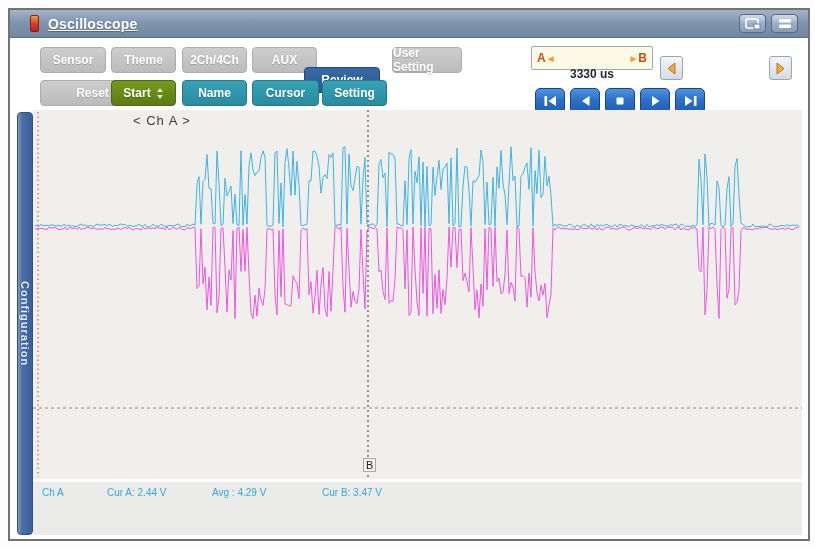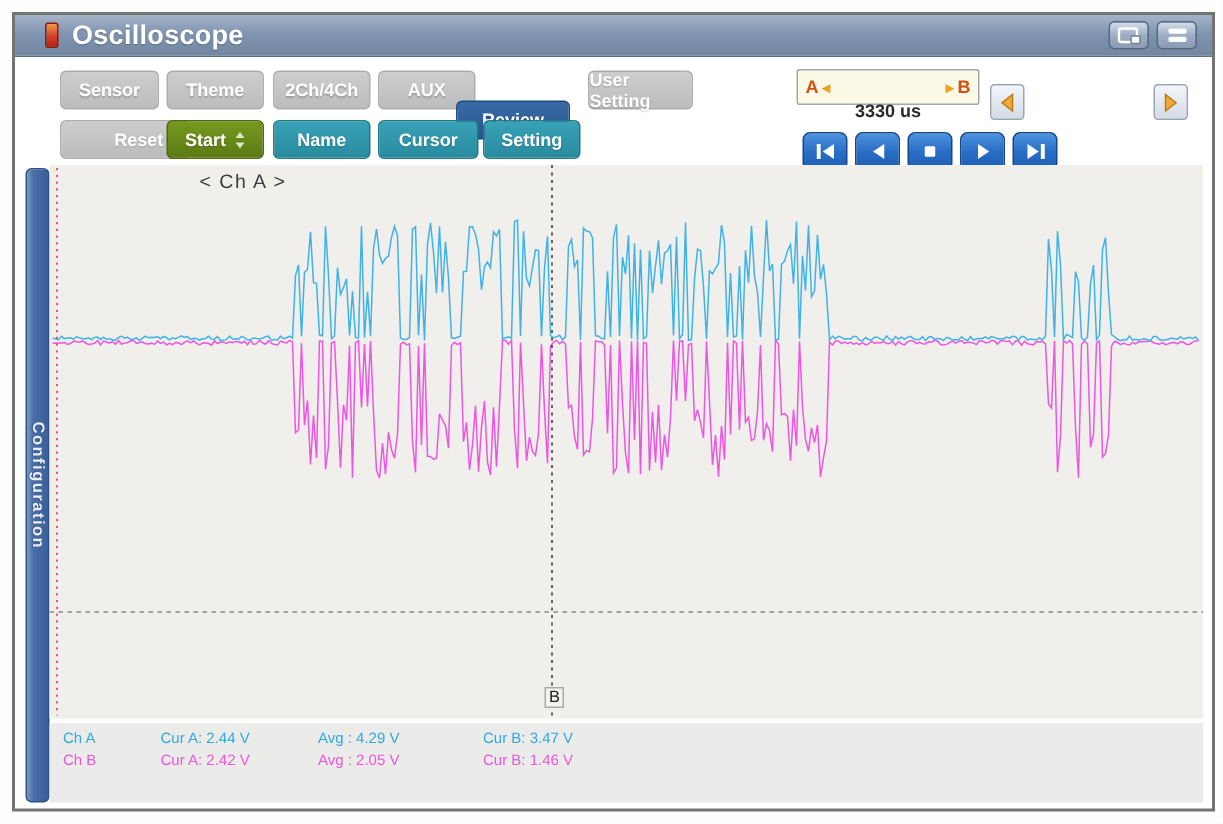--- a/index.html
+++ b/index.html
@@ -9,22 +9,22 @@
   .window { position:absolute; left:8px; top:8px; width:802px; height:533px;
             border:2px solid #737373; background:#ffffff; }
 
   
   .titlebar { position:absolute; left:0; top:0; width:100%; height:28px;
               background:linear-gradient(#a5b3c8 0%, #8195b0 45%, #71869f 100%);
               border-bottom:1px solid #5c6f8a; display:flex; align-items:center; }
   .app-icon { width:9px; height:17px; margin-left:20px; border-radius:2px;
               background:linear-gradient(#f0a040, #d23c2a 55%, #b82418);
               border:1px solid #8a1d12; }
-  .title-text { color:#ffffff; font-size:18px; font-weight:bold; margin-left:9px;
-                text-shadow:0 1px 1px rgba(0,0,0,.25); letter-spacing:.2px; }
+  .title-text { color:#ffffff; font-size:14px; font-weight:bold; margin-left:9px;
+                text-shadow:0 1px 1px rgba(0,0,0,.25); letter-spacing:.2px;text-decoration:underline; }
   .tb-btns { position:absolute; right:10px; top:4px; display:flex; gap:5px; }
   .tb-btn { width:27px; height:19px; border-radius:4px; border:1px solid #566882;
             background:linear-gradient(#d4dce8, #9dadc4 50%, #8a9bb4);
             display:flex; align-items:center; justify-content:center; }
 
   
   .btn { position:absolute; height:26px; border-radius:4px; color:#fff;
          font-size:12px; font-weight:bold; display:flex; align-items:center;
          justify-content:center; gap:5px; text-shadow:0 1px 1px rgba(0,0,0,.2);
          border:1px solid transparent; }
@@ -193,20 +193,14 @@
   <div class="plot-chlabel">&lt; Ch A &gt;</div>
   <div class="cursor-b-label" id="b-label" style="left: 363px; top: 458px;">B</div>
 
   <div class="status-panel">
     <div class="status-row" style="top: 5px; color: rgb(47, 169, 224);">
       <span class="st-ch">Ch A</span>
       <span class="st-cura">Cur A: 2.44 V</span>
       <span class="st-avg">Avg : 4.29 V</span>
       <span class="st-curb">Cur B: 3.47 V</span>
     </div>
-    <div class="status-row" style="top: 20px; color: rgb(238, 85, 226);">
-      <span class="st-ch">Ch B</span>
-      <span class="st-cura">Cur A: 2.42 V</span>
-      <span class="st-avg">Avg : 2.05 V</span>
-      <span class="st-curb">Cur B: 1.46 V</span>
-    </div>
   </div>
 </div>
 
 </body></html>

